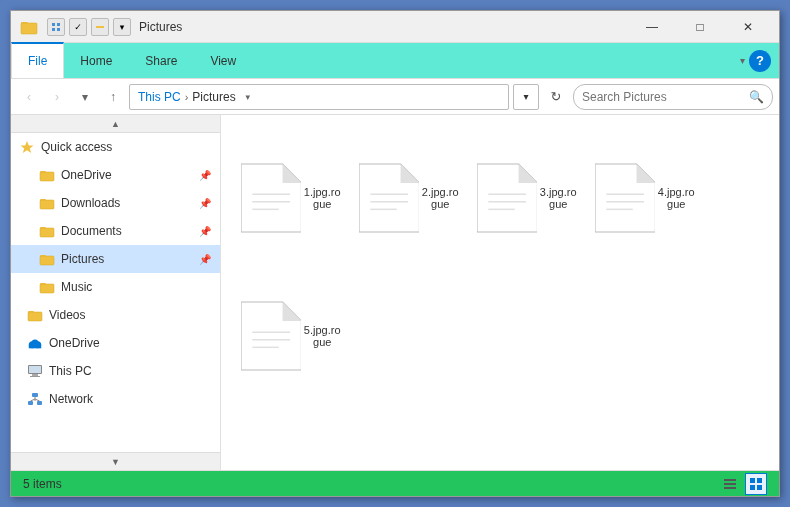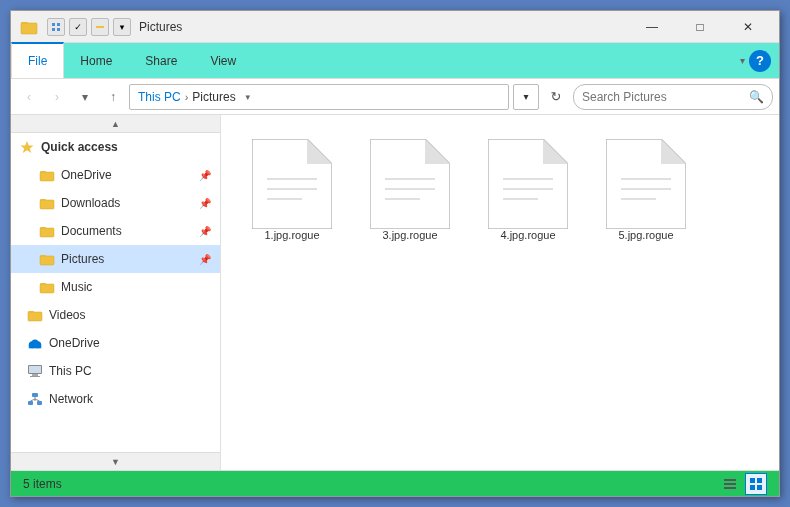--- a/index.html
+++ b/index.html
@@ -260,21 +260,21 @@
       gap: 6px;
       cursor: pointer;
       font-size: 12px;
       color: #333;
     }
     .sidebar-item.active {
       background: #cce4ff;
     }
     .sidebar-item.section-header {
       padding-left: 8px;
-      font-weight: bold;
+      font-weight: normal;
     }
     .sidebar-icon {
       width: 16px;
       height: 16px;
       flex-shrink: 0;
       display: flex;
       align-items: center;
       justify-content: center;
     }
     .sidebar-pin {
@@ -293,23 +293,22 @@
       align-content: flex-start;
       gap: 8px;
       overflow-y: auto;
     }
 
     
     .file-item {
       width: 110px;
       height: 130px;
       display: flex;
-      flex-direction: column;
-      align-items: center;
-      justify-content: flex-start;
+      align-items: center;
+      justify-content: space-between;
       gap: 0;
       cursor: pointer;
       padding: 8px 4px 4px;
       border-radius: 2px;
     }
     .file-icon {
       width: 80px;
       height: 90px;
       position: relative;
     }
@@ -567,20 +566,32 @@
             <polygon points="0,0 55,0 80,25 80,90 0,90" fill="white" stroke="#bbb" stroke-width="1.5"></polygon>
             <polygon points="55,0 55,25 80,25" fill="#e0e0e0"></polygon>
             <line x1="15" y1="40" x2="65" y2="40" stroke="#e0e0e0" stroke-width="2"></line>
             <line x1="15" y1="50" x2="65" y2="50" stroke="#e0e0e0" stroke-width="2"></line>
             <line x1="15" y1="60" x2="50" y2="60" stroke="#e0e0e0" stroke-width="2"></line>
           </svg>
         </div>
         <span class="file-label">1.jpg.rogue</span>
       </div>
 
+      <div class="file-item">
+        <div class="file-icon">
+          <svg viewBox="0 0 80 90" xmlns="http://www.w3.org/2000/svg">
+            <polygon points="0,0 55,0 80,25 80,90 0,90" fill="white" stroke="#bbb" stroke-width="1.5"></polygon>
+            <polygon points="55,0 55,25 80,25" fill="#e0e0e0"></polygon>
+            <line x1="15" y1="40" x2="65" y2="40" stroke="#e0e0e0" stroke-width="2"></line>
+            <line x1="15" y1="50" x2="65" y2="50" stroke="#e0e0e0" stroke-width="2"></line>
+            <line x1="15" y1="60" x2="50" y2="60" stroke="#e0e0e0" stroke-width="2"></line>
+          </svg>
+        </div>
+        <span class="file-label">2.jpg.rogue</span>
+      </div>
 
       <div class="file-item">
         <div class="file-icon">
           <svg viewBox="0 0 80 90" xmlns="http://www.w3.org/2000/svg">
             <polygon points="0,0 55,0 80,25 80,90 0,90" fill="white" stroke="#bbb" stroke-width="1.5"></polygon>
             <polygon points="55,0 55,25 80,25" fill="#e0e0e0"></polygon>
             <line x1="15" y1="40" x2="65" y2="40" stroke="#e0e0e0" stroke-width="2"></line>
             <line x1="15" y1="50" x2="65" y2="50" stroke="#e0e0e0" stroke-width="2"></line>
             <line x1="15" y1="60" x2="50" y2="60" stroke="#e0e0e0" stroke-width="2"></line>
           </svg>

